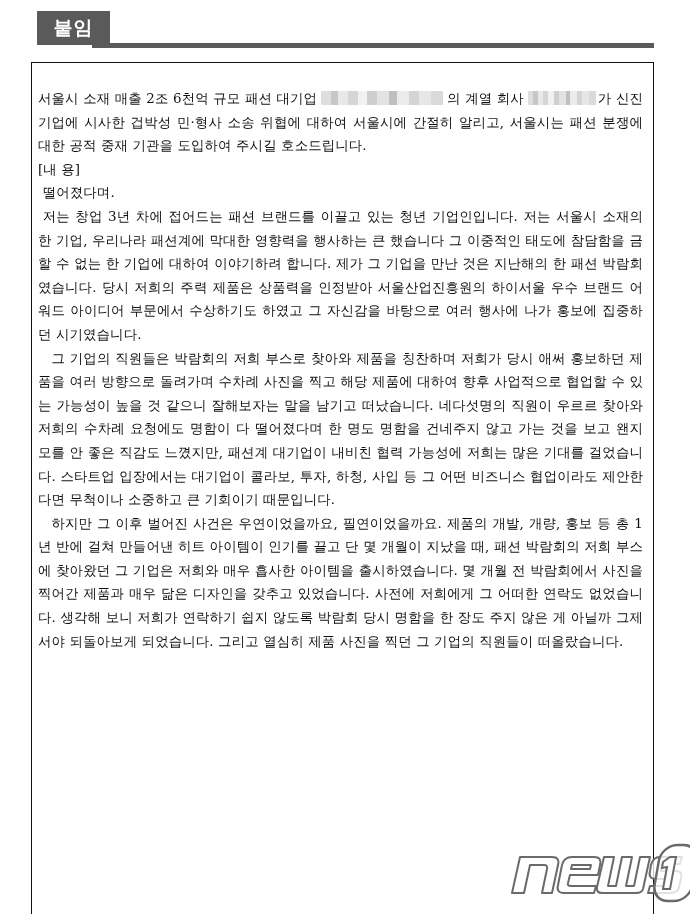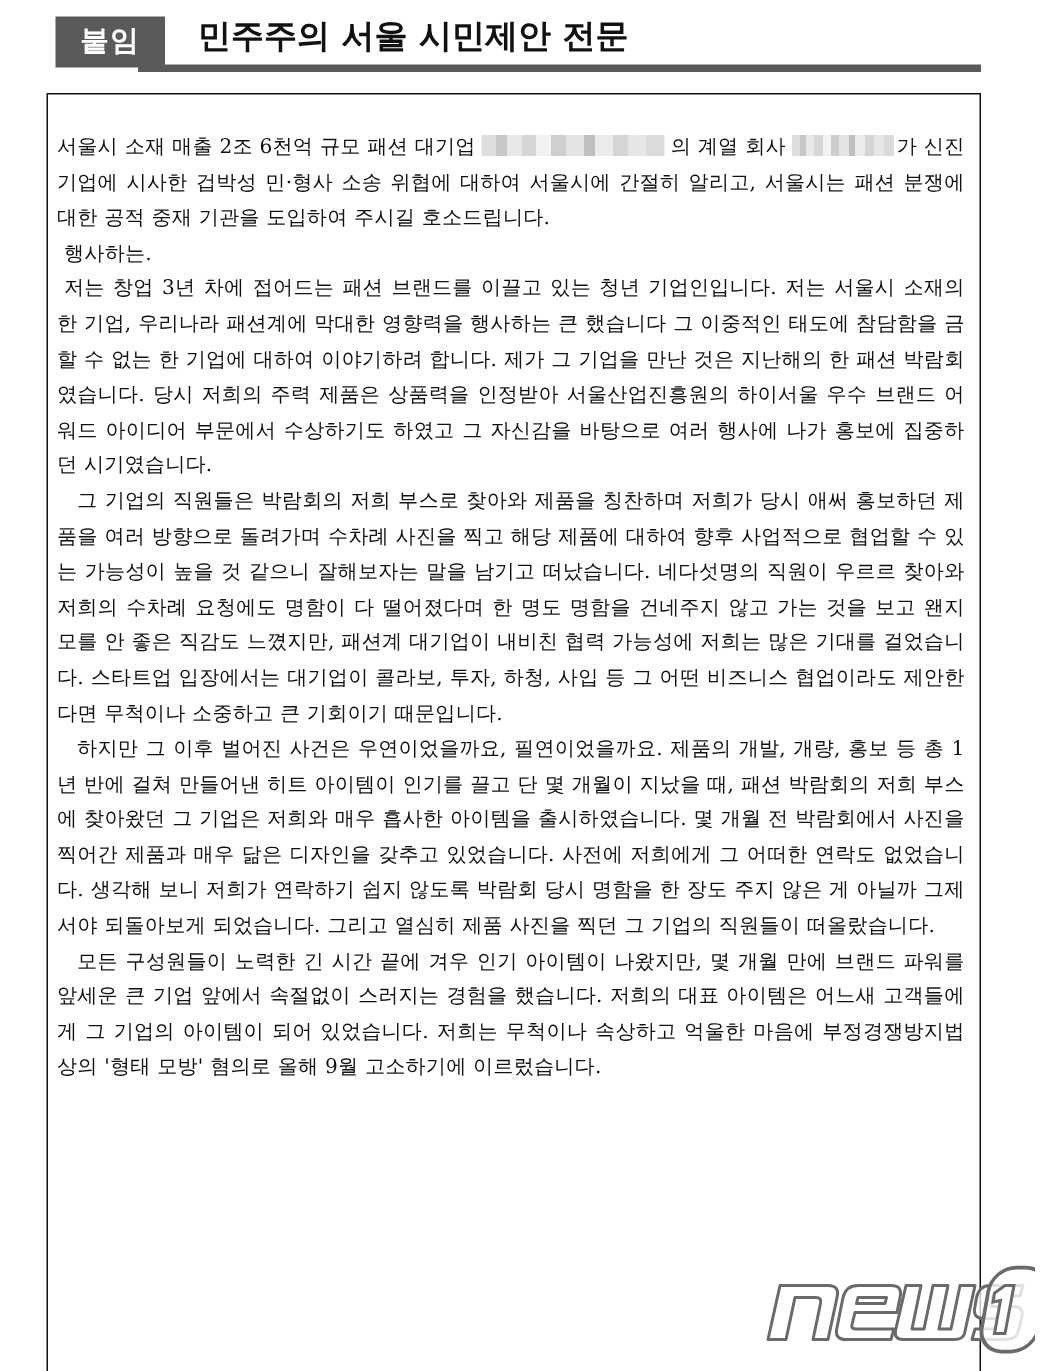--- a/index.html
+++ b/index.html
@@ -104,32 +104,31 @@
       top: 843px;
       width: 190px;
       height: 60px;
     }
   </style>
 </head>
 <body>
 
 <div class="header">
   <div class="tag">붙임</div>
-  <div class="title">민주주의 서울 시민제안 전문</div>
   <div class="title-rule"></div>
 </div>
 
 <div class="doc-box">
   <div class="doc-body">
     <p><span>서울시 소재 매출 2조 6천억 규모 패션 대기업</span><span class="redacted redacted-a"></span><span>의 계열 회사</span><span class="redacted redacted-b"></span><span>가 신진 기업에 시사한 겁박성 민·형사 소송 위협에 대하여 서울시에 간절히 알리고, 서울시는 패션 분쟁에 대한 공적 중재 기관을 도입하여 주시길 호소드립니다.</span></p>
-    <p class="indent-half">행사하는.</p>
+    <p>[내 용]</p>
+    <p class="indent-half">떨어졌다며.</p>
     <p class="indent-half">저는 창업 3년 차에 접어드는 패션 브랜드를 이끌고 있는 청년 기업인입니다. 저는 서울시 소재의 한 기업, 우리나라 패션계에 막대한 영향력을 행사하는 큰 했습니다 그 이중적인 태도에 참담함을 금할 수 없는 한 기업에 대하여 이야기하려 합니다. 제가 그 기업을 만난 것은 지난해의 한 패션 박람회였습니다. 당시 저희의 주력 제품은 상품력을 인정받아 서울산업진흥원의 하이서울 우수 브랜드 어워드 아이디어 부문에서 수상하기도 하였고 그 자신감을 바탕으로 여러 행사에 나가 홍보에 집중하던 시기였습니다.</p>
     <p class="indent">그 기업의 직원들은 박람회의 저희 부스로 찾아와 제품을 칭찬하며 저희가 당시 애써 홍보하던 제품을 여러 방향으로 돌려가며 수차례 사진을 찍고 해당 제품에 대하여 향후 사업적으로 협업할 수 있는 가능성이 높을 것 같으니 잘해보자는 말을 남기고 떠났습니다. 네다섯명의 직원이 우르르 찾아와 저희의 수차례 요청에도 명함이 다 떨어졌다며 한 명도 명함을 건네주지 않고 가는 것을 보고 왠지 모를 안 좋은 직감도 느꼈지만, 패션계 대기업이 내비친 협력 가능성에 저희는 많은 기대를 걸었습니다. 스타트업 입장에서는 대기업이 콜라보, 투자, 하청, 사입 등 그 어떤 비즈니스 협업이라도 제안한다면 무척이나 소중하고 큰 기회이기 때문입니다.</p>
     <p class="indent">하지만 그 이후 벌어진 사건은 우연이었을까요, 필연이었을까요. 제품의 개발, 개량, 홍보 등 총 1년 반에 걸쳐 만들어낸 히트 아이템이 인기를 끌고 단 몇 개월이 지났을 때, 패션 박람회의 저희 부스에 찾아왔던 그 기업은 저희와 매우 흡사한 아이템을 출시하였습니다. 몇 개월 전 박람회에서 사진을 찍어간 제품과 매우 닮은 디자인을 갖추고 있었습니다. 사전에 저희에게 그 어떠한 연락도 없었습니다. 생각해 보니 저희가 연락하기 쉽지 않도록 박람회 당시 명함을 한 장도 주지 않은 게 아닐까 그제서야 되돌아보게 되었습니다. 그리고 열심히 제품 사진을 찍던 그 기업의 직원들이 떠올랐습니다.</p>
-    <p class="indent">모든 구성원들이 노력한 긴 시간 끝에 겨우 인기 아이템이 나왔지만, 몇 개월 만에 브랜드 파워를 앞세운 큰 기업 앞에서 속절없이 스러지는 경험을 했습니다. 저희의 대표 아이템은 어느새 고객들에게 그 기업의 아이템이 되어 있었습니다. 저희는 무척이나 속상하고 억울한 마음에 부정경쟁방지법상의 '형태 모방' 혐의로 올해 9월 고소하기에 이르렀습니다.</p>
   </div>
 </div>
 
 <div class="watermark">
   <svg width="190" height="60" viewBox="0 0 190 60">
     <g fill="#ffffff" fill-opacity="0.75" stroke="#6a6a6a" stroke-width="2" stroke-linejoin="round">
       <path d="M12 50 L20 14 L52 14 Q60 14 58 22 L52 50 L42 50 L47 26 Q48 22 44 22 L30 22 L24 50 Z"></path>
       <path d="M64 50 Q56 50 58 42 L62 22 Q64 14 72 14 L94 14 Q102 14 100 22 L98 32 L70 32 L68 40 Q67 43 71 43 L96 43 L94 50 Z M72 22 L71 26 L90 26 L91 22 Z"></path>
       <path d="M104 14 L114 14 L108 43 L116 43 L122 14 L132 14 L126 43 L134 43 L140 14 L150 14 L143 46 Q142 50 136 50 L102 50 Q96 50 97 44 Z"></path>
       <path d="M148 50 L150 43 L170 43 L171 36 L156 36 Q148 36 150 28 L151 22 Q153 14 160 14 L182 14 L180 21 L162 21 L161 28 L176 28 Q183 28 181 36 L179 44 Q178 50 170 50 Z"></path>

